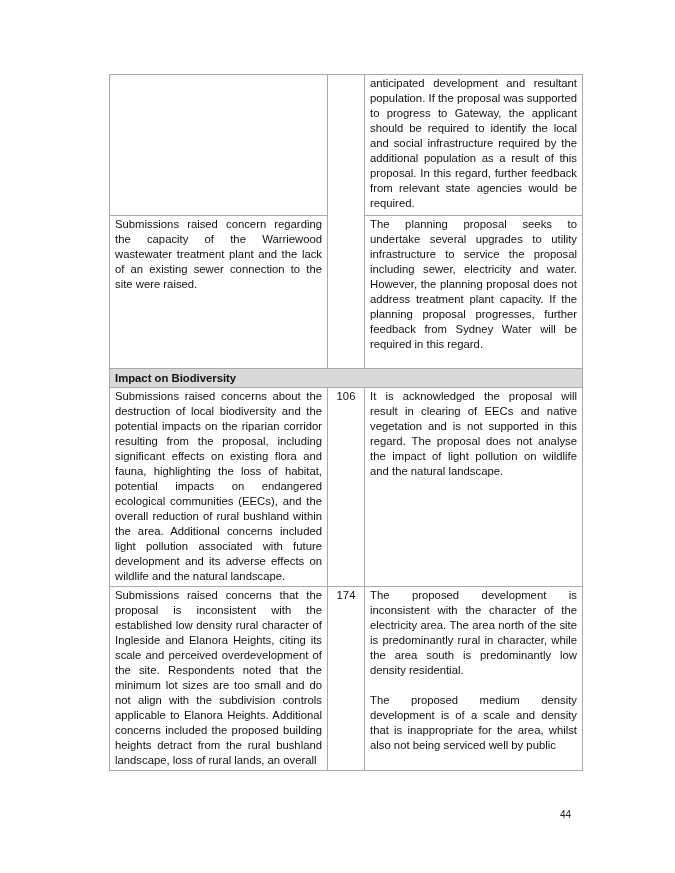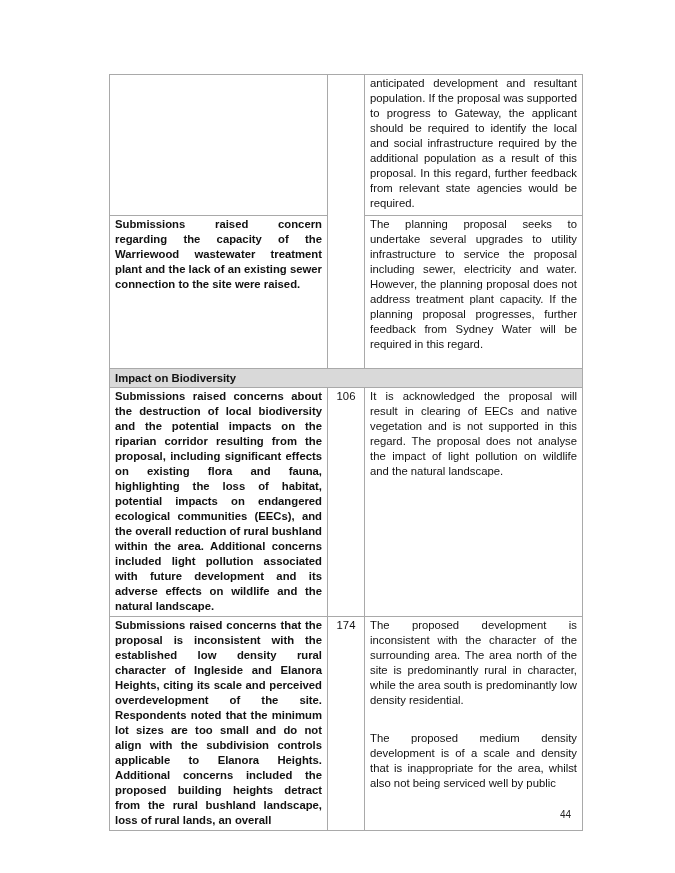--- a/index.html
+++ b/index.html
@@ -29,32 +29,32 @@
     border-collapse: collapse;
     table-layout: fixed;
     font-size: 11.3px;
     line-height: 15px;
   }
   table.sub-table td {
     border: 1px solid #a9a9a9;
     vertical-align: top;
     padding: 1px 5px 2px 5px;
   }
-  td.col-issue { width: 207px; text-align: justify; font-weight: bold; }
+  td.col-issue { width: 207px; text-align: justify; }
   td.col-count { width: 26px; text-align: center; padding-left: 3px; padding-right: 3px; }
   td.col-resp  { text-align: justify; }
   td.no-top { border-top: none !important; }
   td.no-bottom { border-bottom: none !important; }
   tr.section td {
     background: #d9d9d9;
     font-weight: bold;
     padding-top: 2px;
     padding-bottom: 1px;
   }
-  .para + .para { margin-top: 23px; }
+  .para + .para { margin-top: 15px; }
   .page-number {
     position: absolute;
     left: 560px;
     top: 809px;
     font-size: 10px;
     color: #222222;
   }
 </style>
 </head>
 <body>
@@ -95,21 +95,21 @@
         <td class="col-resp">
           <div class="para">It is acknowledged the proposal will result in clearing of EECs and native vegetation and is not supported in this regard. The proposal does not analyse the impact of light pollution on wildlife and the natural landscape.</div>
         </td>
       </tr>
 
 
       <tr>
         <td class="col-issue">Submissions raised concerns that the proposal is inconsistent with the established low density rural character of Ingleside and Elanora Heights, citing its scale and perceived overdevelopment of the site. Respondents noted that the minimum lot sizes are too small and do not align with the subdivision controls applicable to Elanora Heights. Additional concerns included the proposed building heights detract from the rural bushland landscape, loss of rural lands, an overall</td>
         <td class="col-count">174</td>
         <td class="col-resp">
-          <div class="para">The proposed development is inconsistent with the character of the surrounding area. The area north of the site is predominantly rural in character, while the area south is predominantly low density residential.</div>
+          <div class="para">The proposed development is inconsistent with the character of the electricity area. The area north of the site is predominantly rural in character, while the area south is predominantly low density residential.</div>
           <div class="para">The proposed medium density development is of a scale and density that is inappropriate for the area, whilst also not being serviced well by public</div>
         </td>
       </tr>
     </tbody>
   </table>
 
   <div class="page-number">44</div>
 </div>
 
 </body></html>

